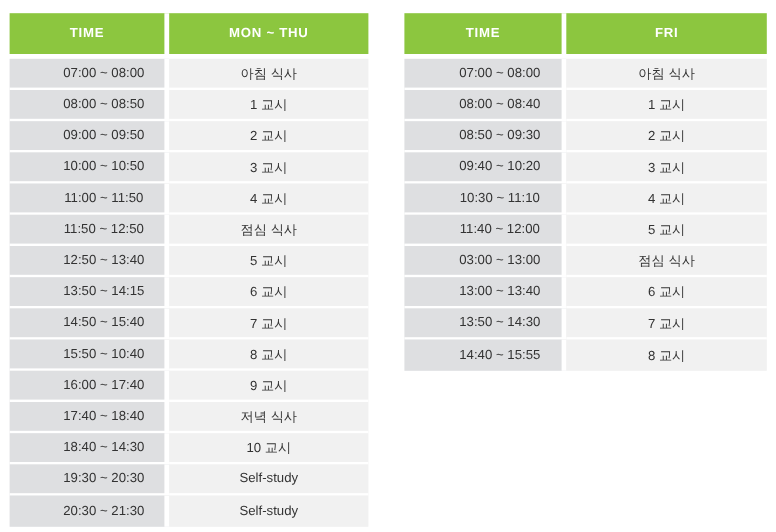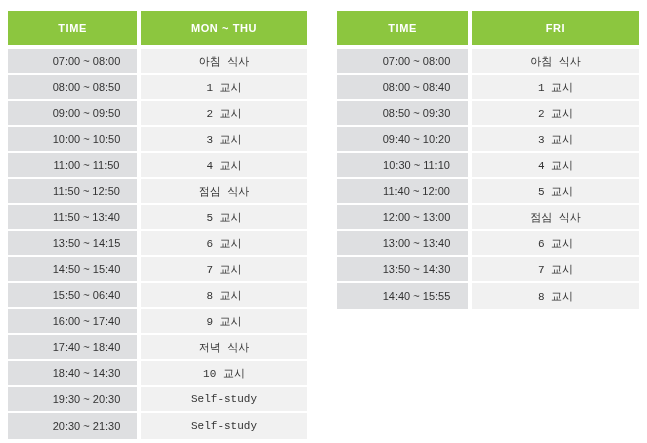--- a/index.html
+++ b/index.html
@@ -92,21 +92,20 @@
     width: 133px;
     border-right: 4px solid #ffffff;
     font-weight: normal;
     padding-left: 28px;
   }
   .right td.time-cell { width: 135px; }
 
   td.val-cell {
     background: #F1F1F1;
     color: #333333;
-    font-family: Liberation Mono, monospace;
   }
 </style>
 </head>
 <body>
 
 <div class="page">
 
   <table class="schedule-table left">
     <thead>
       <tr>
@@ -137,33 +136,33 @@
       </tr>
       <tr class="body-row">
         <td class="time-cell">11:00 ~ 11:50</td>
         <td class="val-cell">4 교시</td>
       </tr>
       <tr class="body-row">
         <td class="time-cell">11:50 ~ 12:50</td>
         <td class="val-cell">점심 식사</td>
       </tr>
       <tr class="body-row">
-        <td class="time-cell">11:50 ~ 13:40</td>
+        <td class="time-cell">12:50 ~ 13:40</td>
         <td class="val-cell">5 교시</td>
       </tr>
       <tr class="body-row">
         <td class="time-cell">13:50 ~ 14:15</td>
         <td class="val-cell">6 교시</td>
       </tr>
       <tr class="body-row">
         <td class="time-cell">14:50 ~ 15:40</td>
         <td class="val-cell">7 교시</td>
       </tr>
       <tr class="body-row">
-        <td class="time-cell">15:50 ~ 06:40</td>
+        <td class="time-cell">15:50 ~ 10:40</td>
         <td class="val-cell">8 교시</td>
       </tr>
       <tr class="body-row">
         <td class="time-cell">16:00 ~ 17:40</td>
         <td class="val-cell">9 교시</td>
       </tr>
       <tr class="body-row">
         <td class="time-cell">17:40 ~ 18:40</td>
         <td class="val-cell">저녁 식사</td>
       </tr>
@@ -212,21 +211,21 @@
       </tr>
       <tr class="body-row">
         <td class="time-cell">10:30 ~ 11:10</td>
         <td class="val-cell">4 교시</td>
       </tr>
       <tr class="body-row">
         <td class="time-cell">11:40 ~ 12:00</td>
         <td class="val-cell">5 교시</td>
       </tr>
       <tr class="body-row">
-        <td class="time-cell">12:00 ~ 13:00</td>
+        <td class="time-cell">03:00 ~ 13:00</td>
         <td class="val-cell">점심 식사</td>
       </tr>
       <tr class="body-row">
         <td class="time-cell">13:00 ~ 13:40</td>
         <td class="val-cell">6 교시</td>
       </tr>
       <tr class="body-row">
         <td class="time-cell">13:50 ~ 14:30</td>
         <td class="val-cell">7 교시</td>
       </tr>

